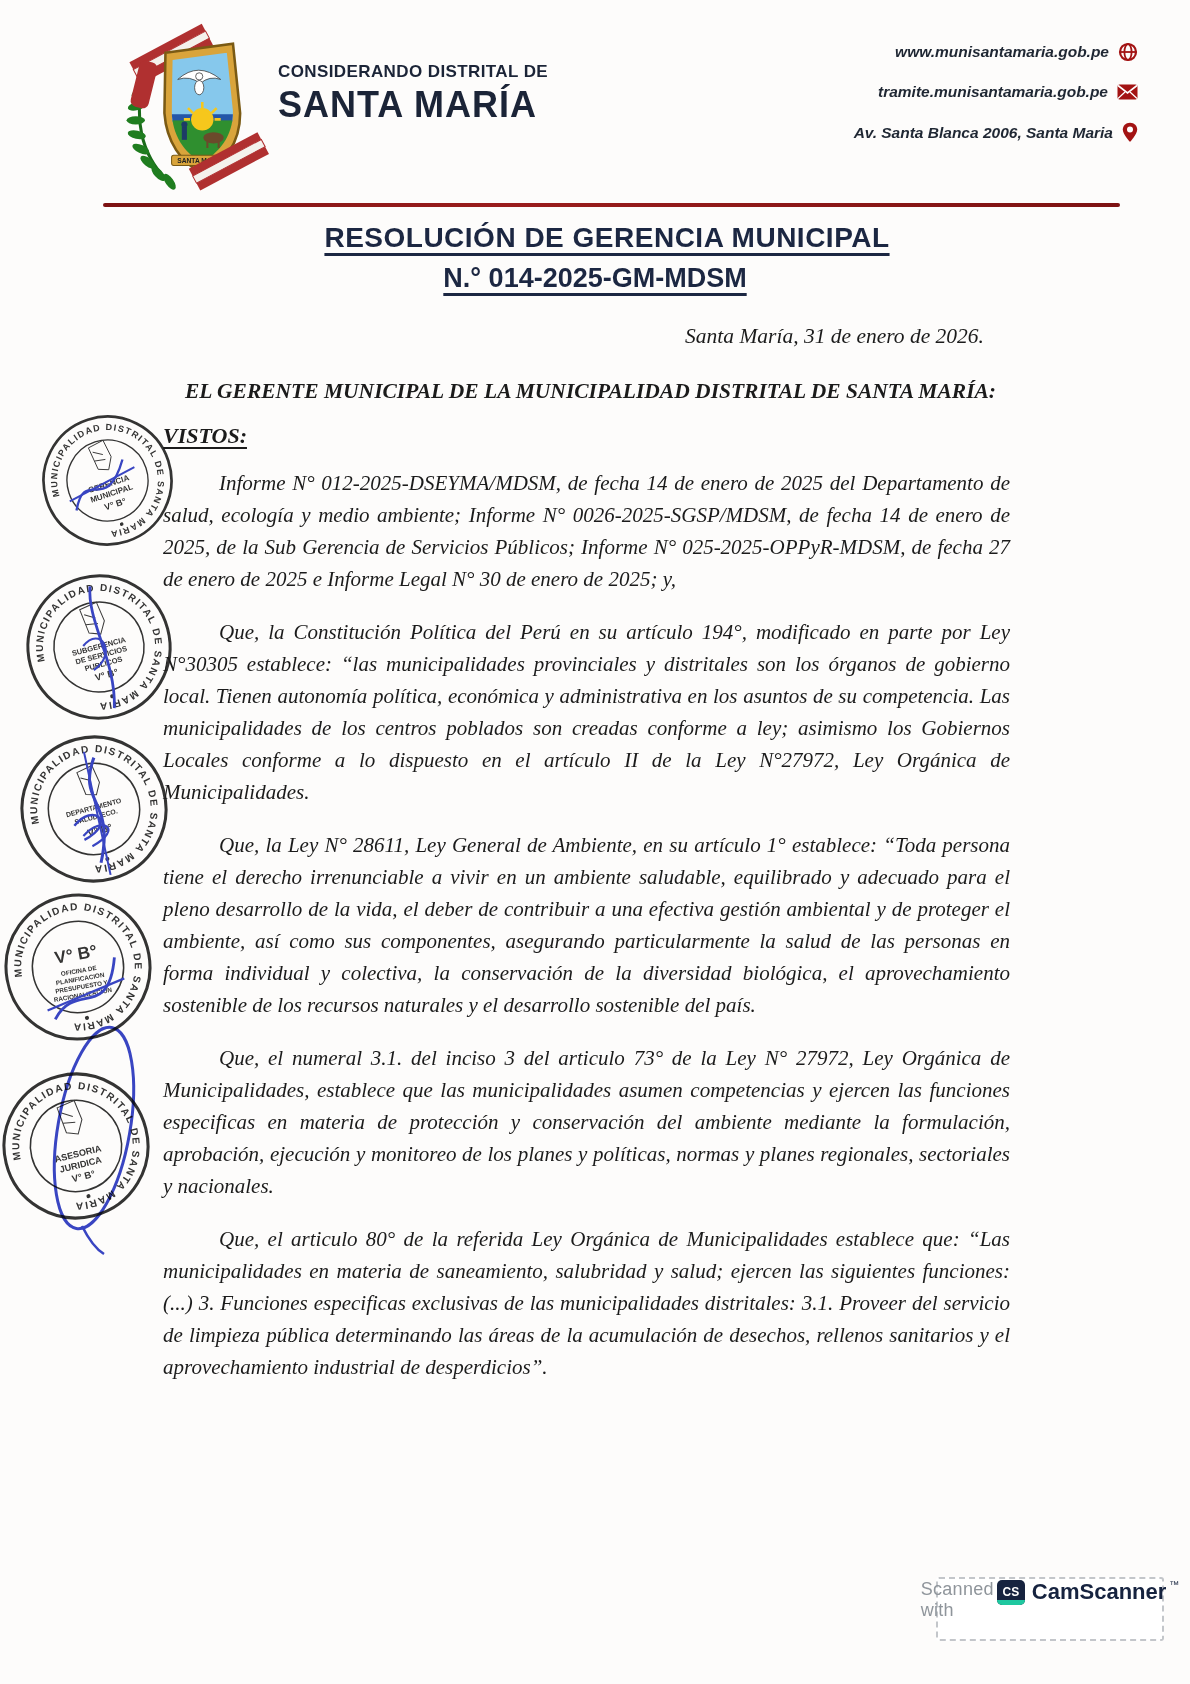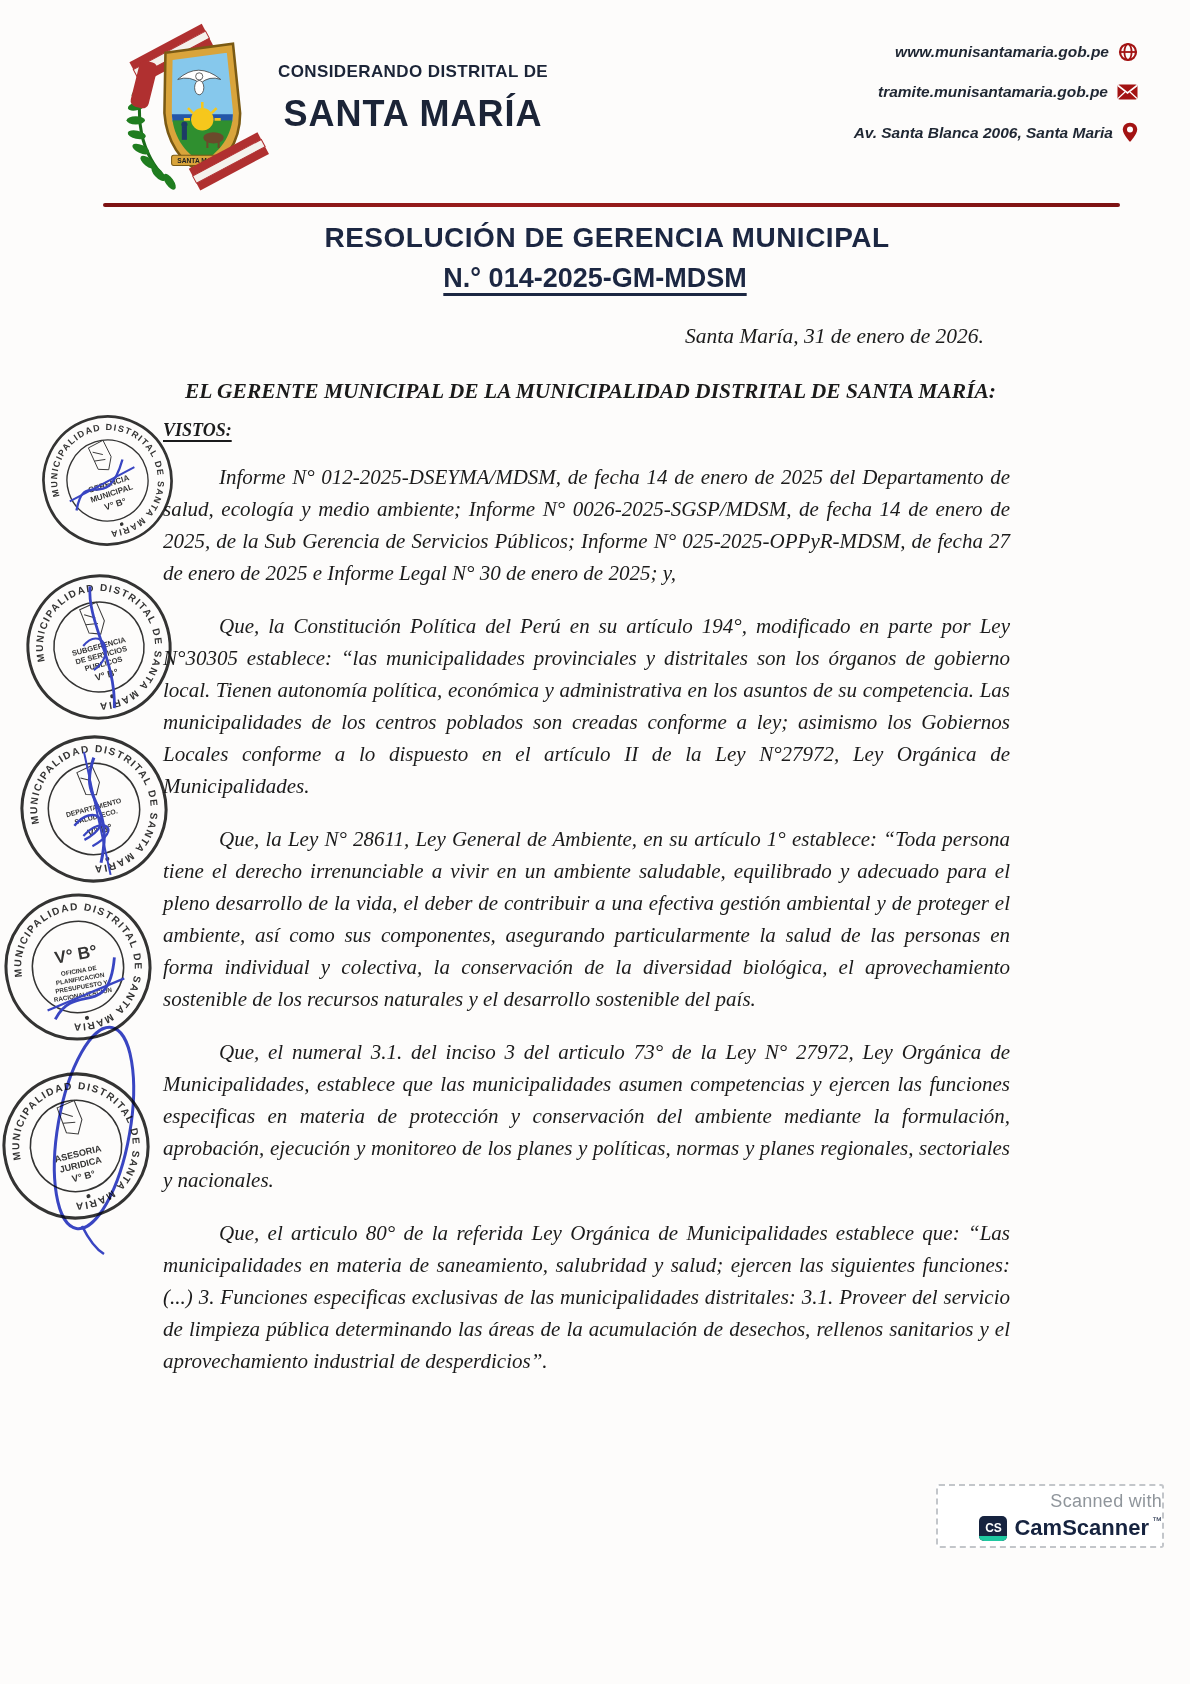--- a/index.html
+++ b/index.html
@@ -9,48 +9,48 @@
     margin:0 auto;
     background:#fdfcfb;
     overflow:hidden;
     font-family:"Liberation Serif", serif;
     color:#1b1b1b;
   }
   
   .logo{position:absolute;left:106px;top:16px;width:168px;height:176px;}
   .org-block{position:absolute;left:278px;top:62px;font-family:"Liberation Sans",sans-serif;color:#1b2437;}
   .org-line1{font-size:17px;font-weight:bold;letter-spacing:.4px;}
-  .org-line2{font-size:36px;font-weight:bold;letter-spacing:1px;margin-top:11px;text-align:center;}
+  .org-line2{font-size:36px;font-weight:bold;letter-spacing:1px;margin-top:2px;}
   .contacts{position:absolute;right:52px;top:42px;display:flex;flex-direction:column;gap:21px;align-items:flex-end;}
   .contact-row{display:flex;align-items:center;gap:9px;font-family:"Liberation Sans",sans-serif;
     font-size:15.5px;font-weight:bold;color:#1f2733;font-style:italic;}
   .contact-row svg{flex:0 0 auto;}
   .red-rule{position:absolute;left:103px;right:70px;top:203px;height:4px;
     background:linear-gradient(90deg,#7d1212,#9a1d1d 40%,#7d1212);border-radius:2px;}
   
   .title-block{position:absolute;left:0;right:0;top:222px;text-align:center;
     font-family:"Liberation Sans",sans-serif;color:#1c2742;font-weight:bold;}
-  .title-line1{font-size:28px;letter-spacing:.5px;
+  .title-line1{font-size:28px;letter-spacing:.5px;text-decoration:underline;
     text-underline-offset:6px;text-decoration-thickness:2.5px;padding-left:24px;}
   .title-line2{font-size:27px;margin-top:9px;text-decoration:underline;
     text-underline-offset:6px;text-decoration-thickness:2.5px;}
   
   .doc{position:absolute;left:163px;top:320px;width:847px;font-size:21px;line-height:32px;z-index:2;}
   .dateline{text-align:right;padding-right:26px;font-style:italic;font-size:21.5px;}
   .addressee{margin-top:24px;text-align:right;font-weight:bold;font-style:italic;font-size:21.5px;line-height:30px;padding:0 14px;}
-  .sec-label{margin-top:8px;font-weight:bold;font-style:italic;font-size:18px;
+  .sec-label{margin-top:14px;font-weight:bold;font-style:italic;font-size:22px;
     text-decoration:underline;text-decoration-thickness:2px;text-underline-offset:4px;}
   .sec-label.upright{font-style:normal;letter-spacing:.5px;}
   .para{margin-top:15px;text-align:justify;text-indent:56px;font-style:italic;}
   
   .stamp{position:absolute;z-index:1;opacity:.92;mix-blend-mode:multiply;}
   
-  .cs-badge{position:absolute;left:936px;top:1484px;width:224px;height:60px;
+  .cs-badge{position:absolute;left:936px;top:1577px;width:224px;height:60px;
     border:2px dashed #c3c6ca;border-radius:3px;background:#fff;
-    display:flex;flex-direction:column;align-items:flex-end;justify-content:center;gap:3px;
+    display:flex;align-items:flex-start;justify-content:center;gap:3px;
     font-family:"Liberation Sans",sans-serif;}
   .cs-line1{font-size:18px;color:#8f959b;letter-spacing:.3px;}
   .cs-line2{display:flex;align-items:center;gap:7px;}
   .cs-logo{width:28px;height:25px;border-radius:5px;background:#16233f;position:relative;
     display:flex;align-items:center;justify-content:center;color:#fff;font-weight:bold;font-size:12px;overflow:hidden;}
   .cs-logo::after{content:"";position:absolute;left:0;right:0;bottom:0;height:5px;background:#1fc8a0;}
   .cs-name{font-size:22px;font-weight:bold;color:#16233f;}
   .cs-tm{font-size:10px;color:#16233f;align-self:flex-start;margin-left:-4px;}
 </style>
 </head>

